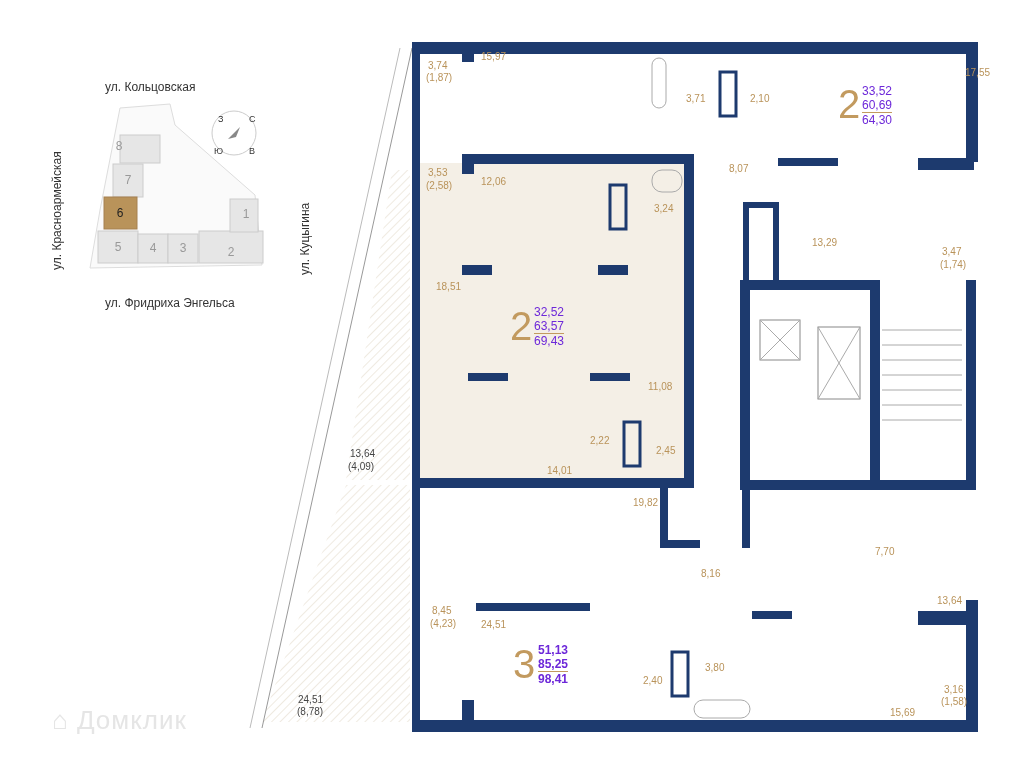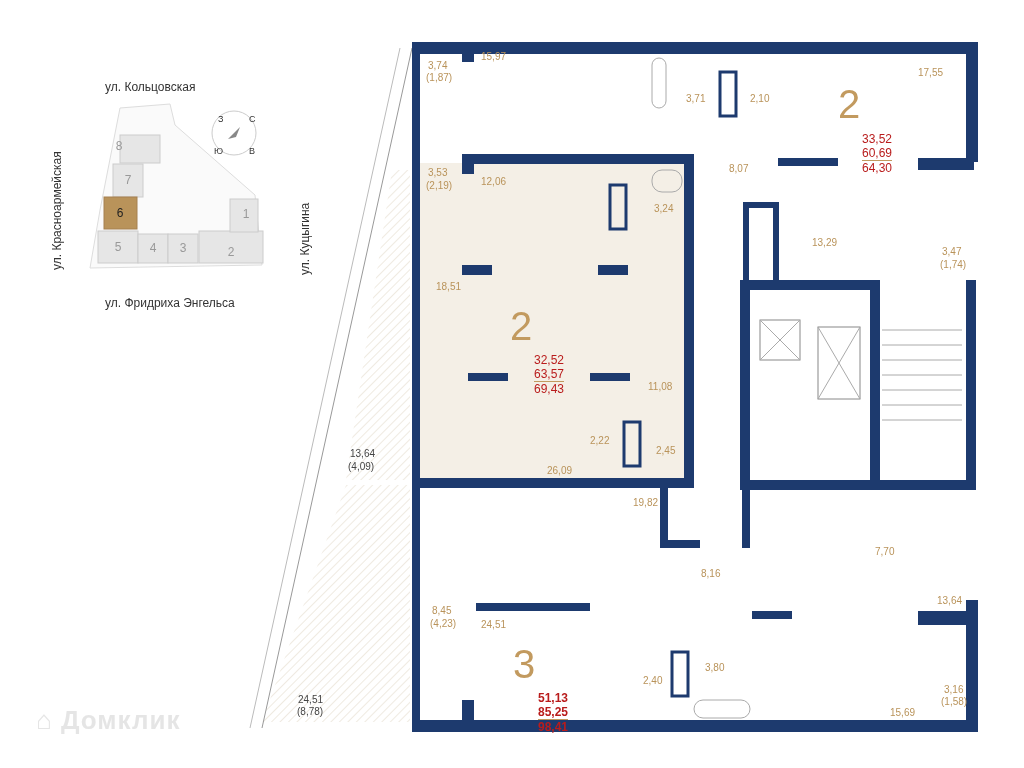--- a/index.html
+++ b/index.html
@@ -2,23 +2,23 @@
 <html><head>
 <meta charset="utf-8">
 <style>
   html,body{margin:0;padding:0;background:#fff;}
   body{width:1024px;height:768px;position:relative;overflow:hidden;font-family:"Liberation Sans",sans-serif;}
   .abs{position:absolute;}
   .lbl{position:absolute;color:#b9935a;font-size:10px;line-height:12px;text-align:center;white-space:nowrap;}
   .lbl.dark{color:#444;}
   .street{position:absolute;color:#333;font-size:12px;white-space:nowrap;}
   .bignum{position:absolute;color:#c29a5f;font-size:40px;line-height:40px;font-weight:300;}
-  .areas{position:absolute;color:#b91c1c;font-size:12px;line-height:14px;margin-top:48px;}
+  .areas{position:absolute;color:#6d28d9;font-size:12px;line-height:14px;}
   .areas .total{border-top:1px solid #c29a5f;display:block;}
-  .wm{position:absolute;left:36px;top:705px;color:rgba(225,225,225,0.85);font-size:26px;font-weight:bold;letter-spacing:1px;}
+  .wm{position:absolute;left:52px;top:705px;color:rgba(225,225,225,0.85);font-size:26px;font-weight:normal;letter-spacing:1px;}
 </style>
 </head>
 <body>
 
 <div>
   <span class="street" style="left:105px;top:68px;margin-top:12px;">ул. Кольцовская</span>
   <span class="street" style="left:22px;top:200px;transform:rotate(-90deg);transform-origin:left top;top:270px;left:50px;">ул. Красноармейская</span>
   <span class="street" style="left:298px;top:275px;transform:rotate(-90deg);transform-origin:left top;">ул. Куцыгина</span>
   <span class="street" style="left:105px;top:296px;">ул. Фридриха Энгельса</span>
 
@@ -144,34 +144,34 @@
     <span style="display:block">85,25</span>
     <span class="total">98,41</span>
   </div>
 </div>
 
 <span class="lbl" style="left:428px;top:60px">3,74</span>
 <span class="lbl" style="left:426px;top:72px">(1,87)</span>
 <span class="lbl" style="left:481px;top:51px">15,97</span>
 <span class="lbl" style="left:686px;top:93px">3,71</span>
 <span class="lbl" style="left:750px;top:93px">2,10</span>
-<span class="lbl" style="left:918px;top:67px">17,55</span>
+<span class="lbl" style="left:965px;top:67px">17,55</span>
 <span class="lbl" style="left:729px;top:163px">8,07</span>
 <span class="lbl" style="left:428px;top:167px">3,53</span>
-<span class="lbl" style="left:426px;top:180px">(2,19)</span>
+<span class="lbl" style="left:426px;top:180px">(2,58)</span>
 <span class="lbl" style="left:481px;top:176px">12,06</span>
 <span class="lbl" style="left:654px;top:203px">3,24</span>
 <span class="lbl" style="left:812px;top:237px">13,29</span>
 <span class="lbl" style="left:942px;top:246px">3,47</span>
 <span class="lbl" style="left:940px;top:259px">(1,74)</span>
 <span class="lbl" style="left:436px;top:281px">18,51</span>
 <span class="lbl" style="left:648px;top:381px">11,08</span>
 <span class="lbl" style="left:590px;top:435px">2,22</span>
 <span class="lbl" style="left:656px;top:445px">2,45</span>
-<span class="lbl" style="left:547px;top:465px">26,09</span>
+<span class="lbl" style="left:547px;top:465px">14,01</span>
 <span class="lbl dark" style="left:350px;top:448px">13,64</span>
 <span class="lbl dark" style="left:348px;top:461px">(4,09)</span>
 <span class="lbl" style="left:633px;top:497px">19,82</span>
 <span class="lbl" style="left:875px;top:546px">7,70</span>
 <span class="lbl" style="left:937px;top:595px">13,64</span>
 <span class="lbl" style="left:701px;top:568px">8,16</span>
 <span class="lbl" style="left:432px;top:605px">8,45</span>
 <span class="lbl" style="left:430px;top:618px">(4,23)</span>
 <span class="lbl" style="left:481px;top:619px">24,51</span>
 <span class="lbl" style="left:643px;top:675px">2,40</span>

